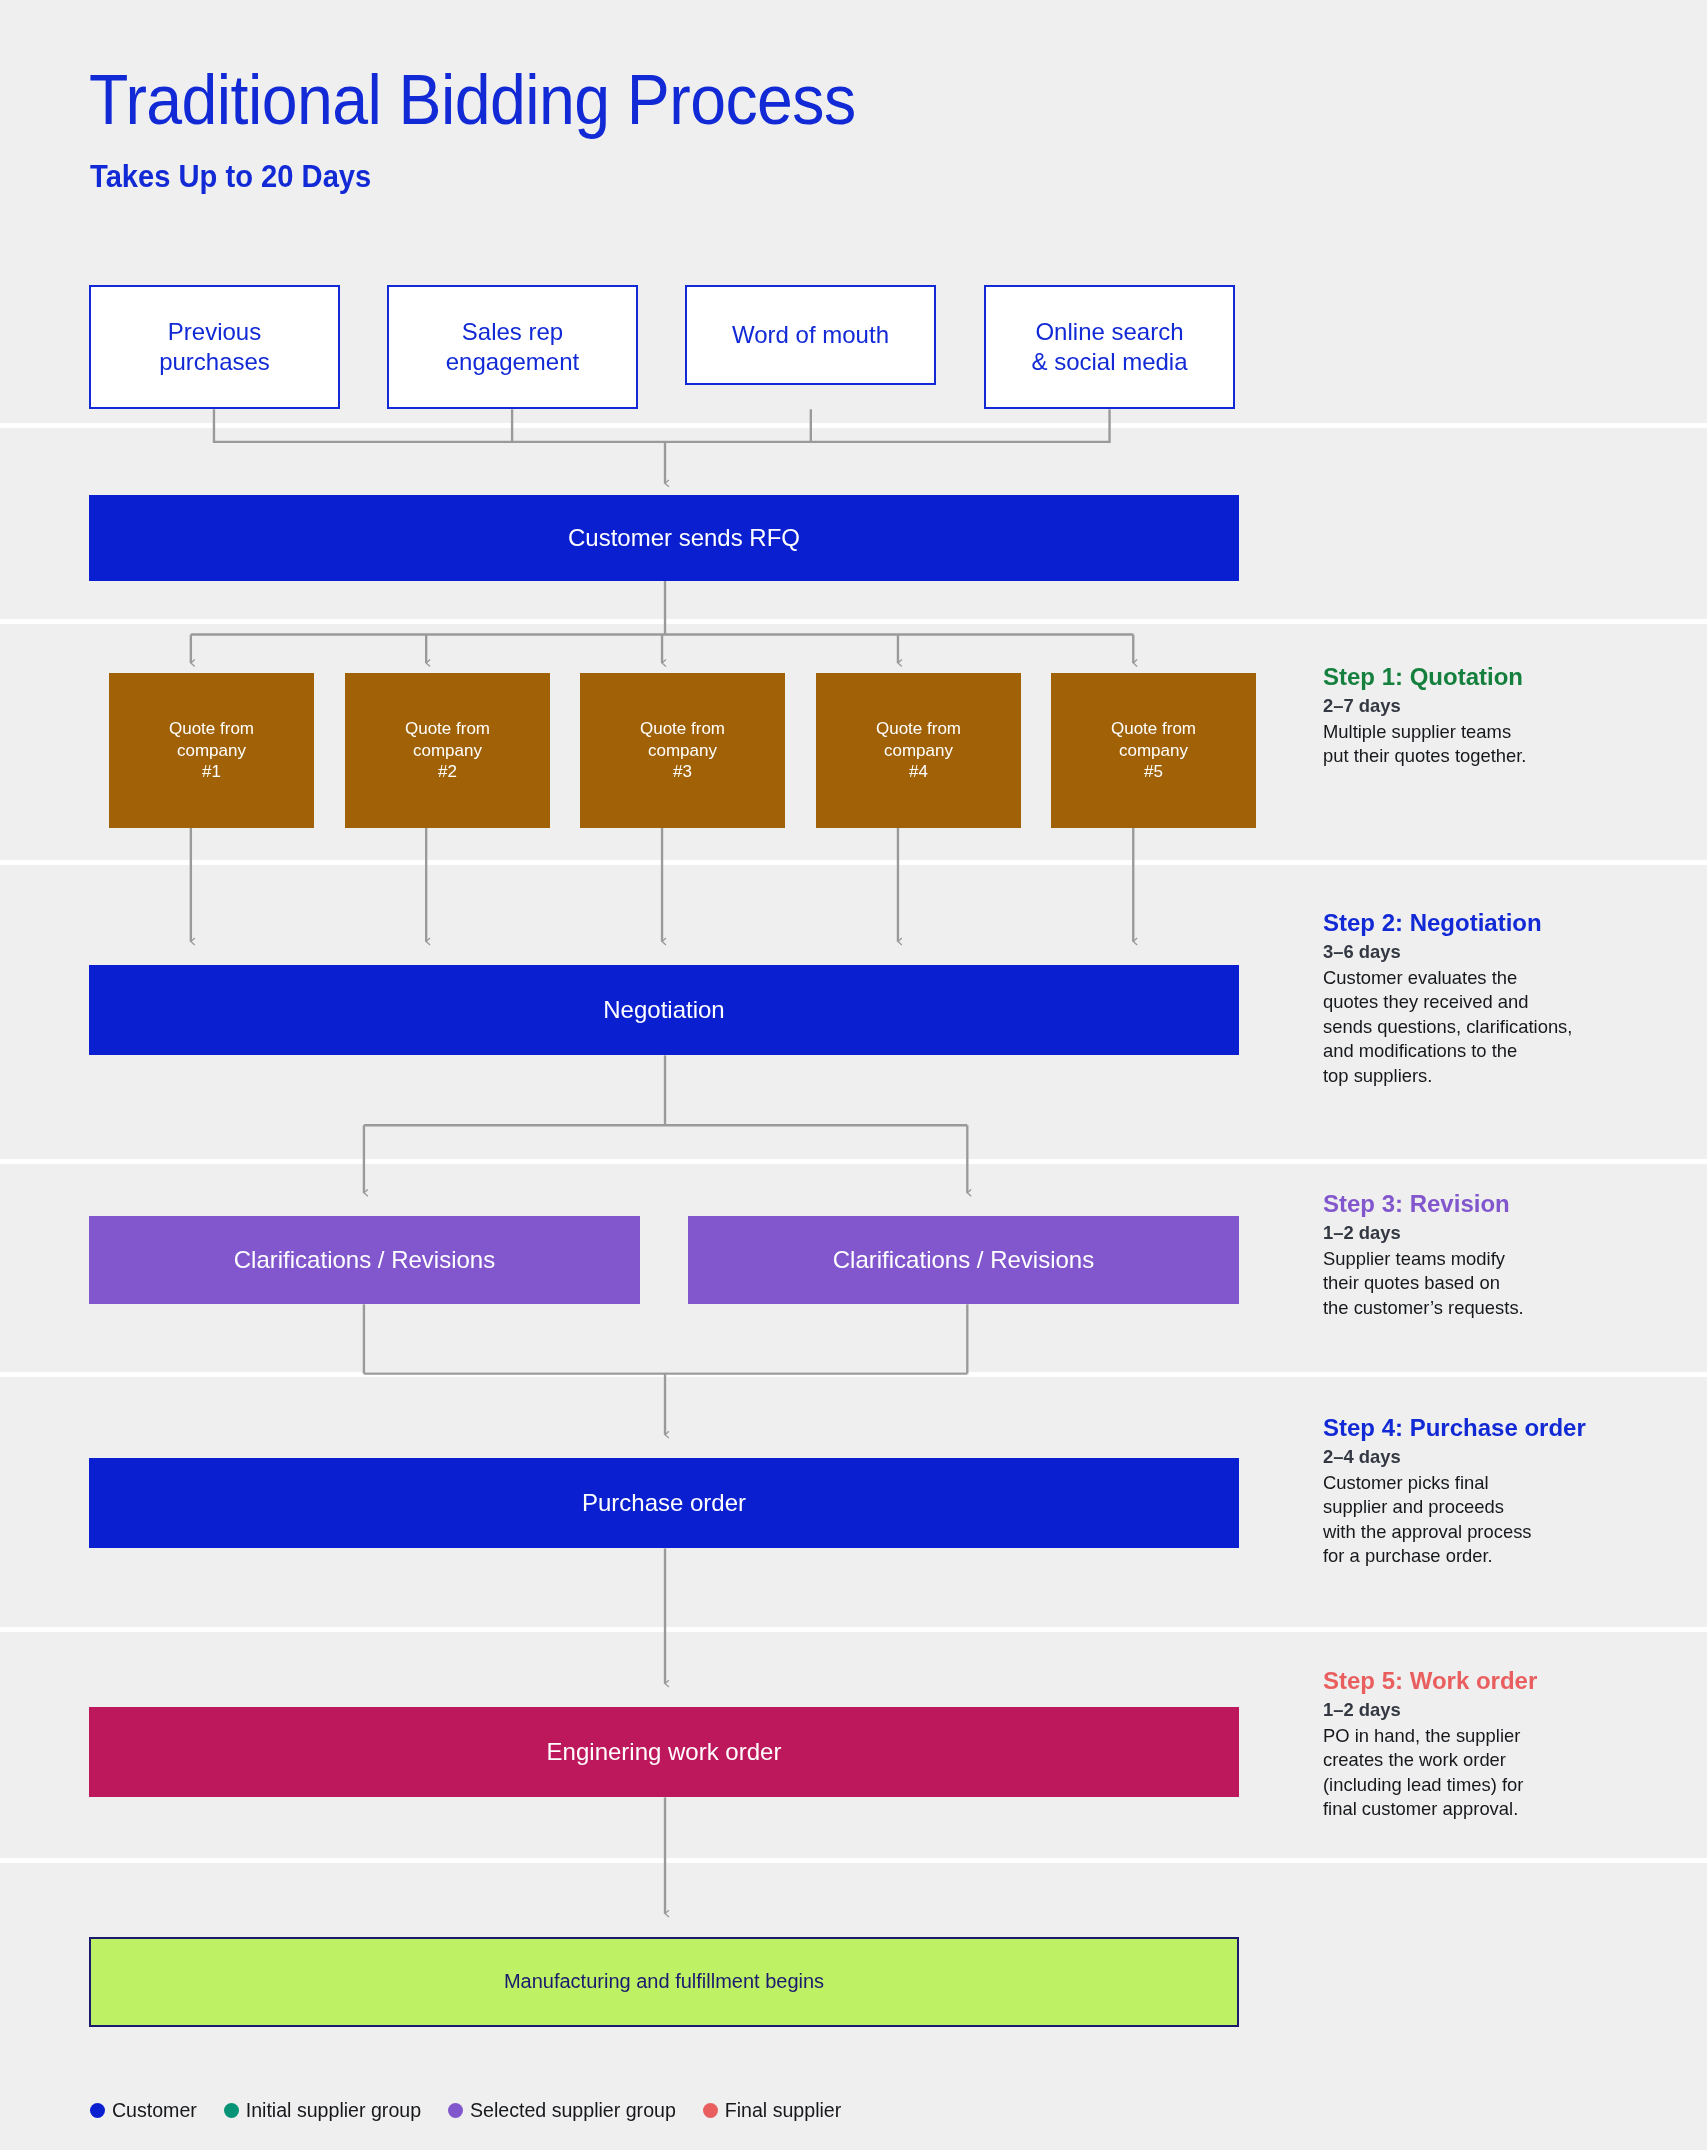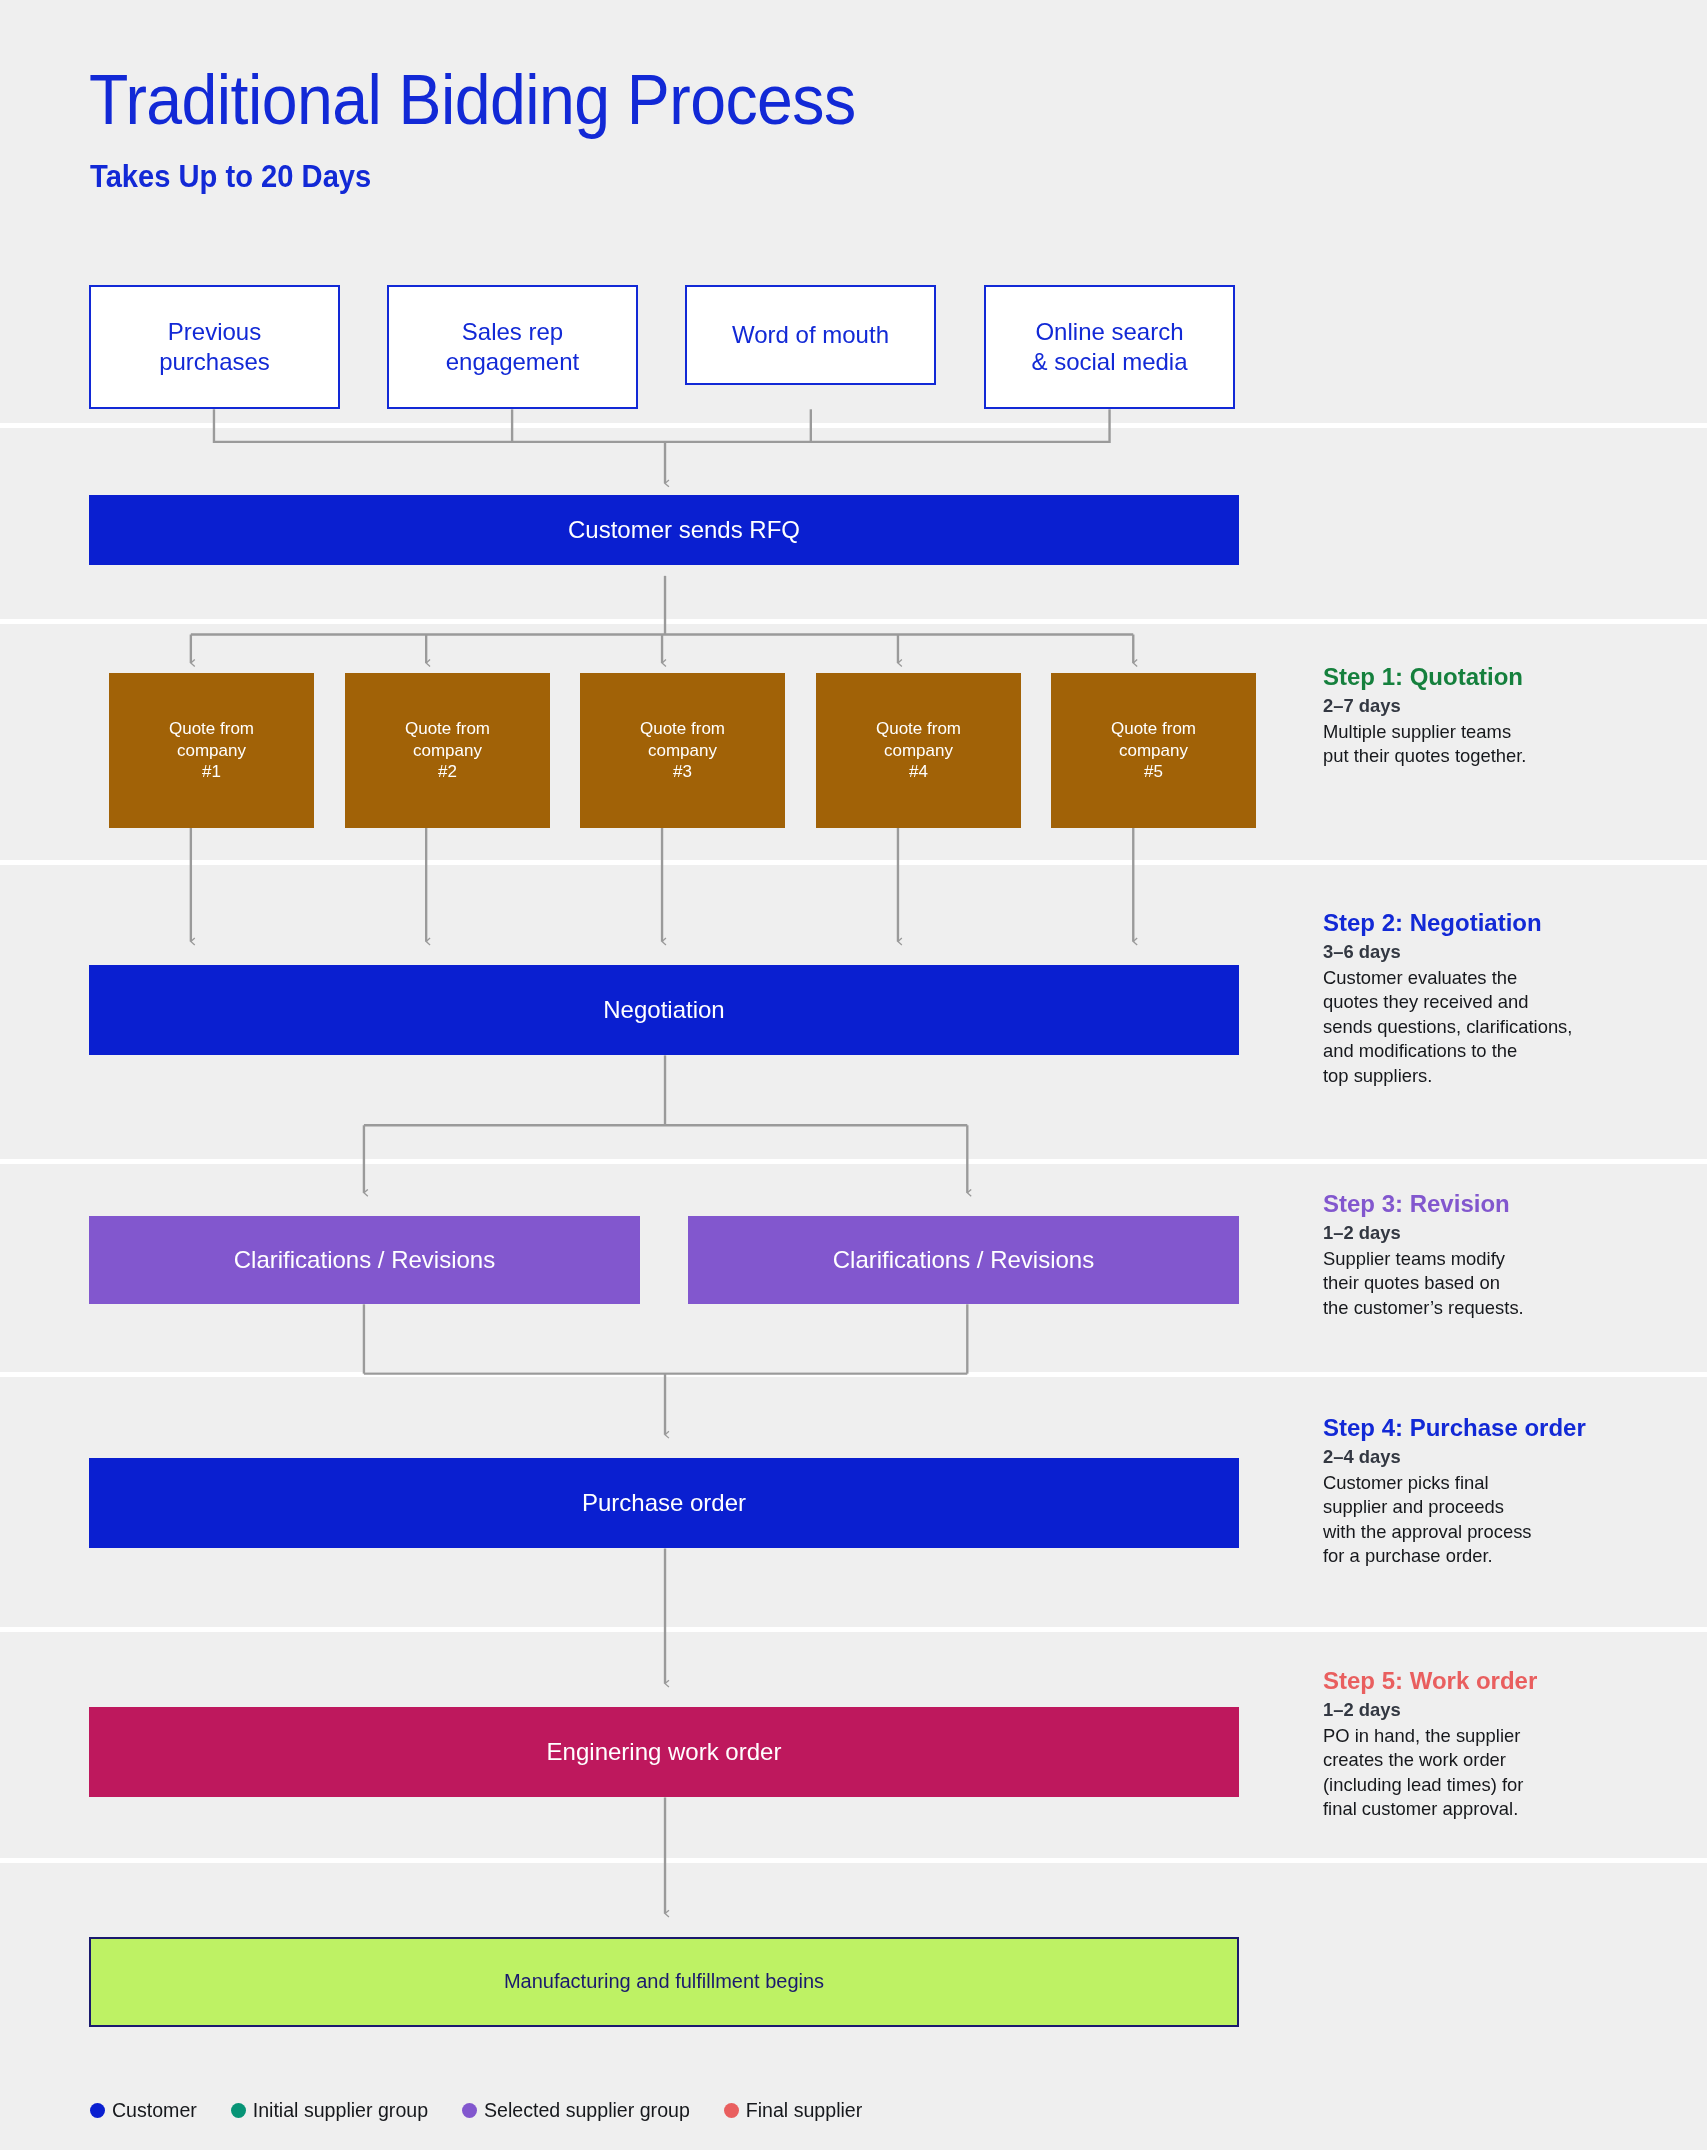--- a/index.html
+++ b/index.html
@@ -55,21 +55,21 @@
     background:#bef264;border:2.4px solid #1a1a6e;color:#1a1a6e;font-size:20px;
   }
 
   
   .step{position:absolute;left:1323px;width:314px;}
   .step .head{font-size:24px;font-weight:700;line-height:1.18;margin:0 0 2.4px 0;}
   .step .dur{font-size:18.4px;font-weight:700;color:#333842;line-height:1.3;margin:0 0 2.4px 0;}
   .step .desc{font-size:18.4px;font-weight:400;color:#16181c;line-height:1.33;white-space:pre-line;}
 
   
-  .legend{position:absolute;left:90px;top:2099px;display:flex;align-items:center;gap:7px;}
+  .legend{position:absolute;left:90px;top:2099px;display:flex;align-items:center;gap:0;}
   .legend-item{display:flex;align-items:center;margin-right:27px;}
   .legend-dot{width:15.4px;height:15.4px;border-radius:50%;margin-right:6.5px;flex:0 0 auto;}
   .legend-label{font-size:19.6px;color:#16181c;white-space:nowrap;}
 
   svg.wires{position:absolute;left:0;top:0;width:1707px;height:2151px;pointer-events:none;}
 </style>
 </head>
 <body>
 
 <div class="canvas">
@@ -137,21 +137,21 @@
 engagement</span>
   </div>
   <div class="node source" style="left:685px;top:285px;width:251px;height:100px;">
     <span class="lbl">Word of mouth</span>
   </div>
   <div class="node source" style="left:984px;top:285px;width:251px;height:124px;">
     <span class="lbl">Online search
 &amp; social media</span>
   </div>
 
-  <div class="node bar-blue" style="left:89px;top:495px;width:1150px;height:70px;padding-left:40px;">
+  <div class="node bar-blue" style="left:89px;top:495px;width:1150px;height:86px;padding-left:40px;">
     <span class="lbl">Customer sends RFQ</span>
   </div>
 
   <div class="node quote" style="left:89px;top:673px;width:205px;height:155px;">
     <span class="lbl">Quote from
 company
 #1</span>
   </div>
   <div class="node quote" style="left:325px;top:673px;width:205px;height:155px;">
     <span class="lbl">Quote from

